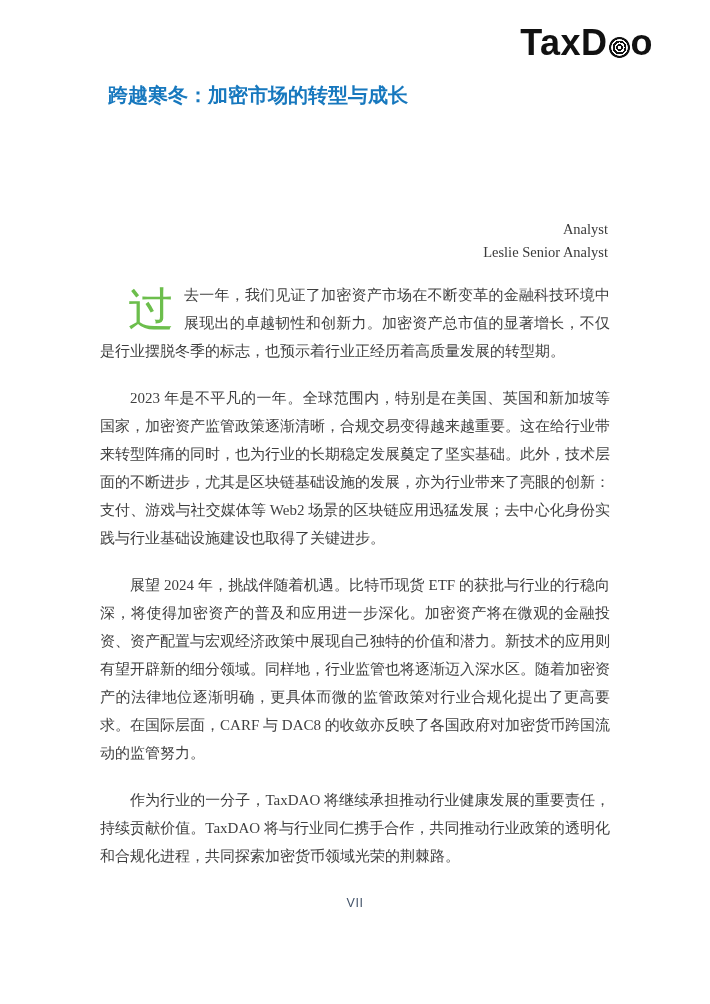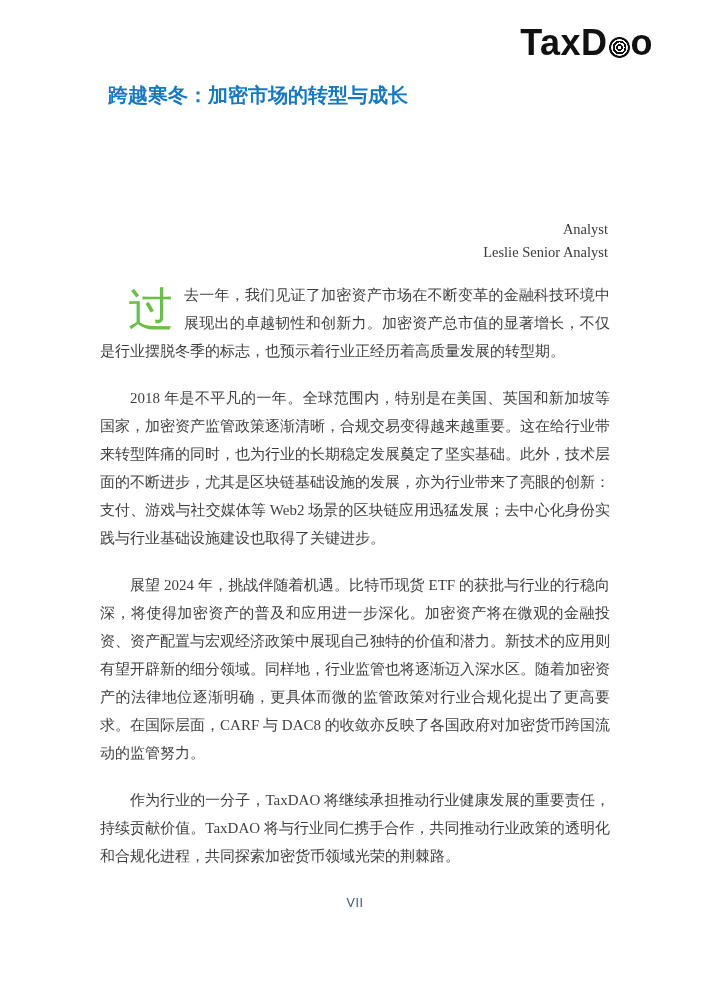--- a/index.html
+++ b/index.html
@@ -125,20 +125,20 @@
 
   <div class="byline">
     <div>Analyst</div>
     <div>Leslie Senior Analyst</div>
   </div>
 
   <div class="content">
     <p>
       <span class="dropcap">过</span><span>去一年，我们见证了加密资产市场在不断变革的金融科技环境中展现出的卓越韧性和创新力。加密资产总市值的显著增长，不仅是行业摆脱冬季的标志，也预示着行业正经历着高质量发展的转型期。</span>
     </p>
-    <p class="indent">2018 年是不平凡的一年。全球范围内，特别是在美国、英国和新加坡等国家，加密资产监管政策逐渐清晰，合规交易变得越来越重要。这在给行业带来转型阵痛的同时，也为行业的长期稳定发展奠定了坚实基础。此外，技术层面的不断进步，尤其是区块链基础设施的发展，亦为行业带来了亮眼的创新：支付、游戏与社交媒体等 Web2 场景的区块链应用迅猛发展；去中心化身份实践与行业基础设施建设也取得了关键进步。</p>
+    <p class="indent">2023 年是不平凡的一年。全球范围内，特别是在美国、英国和新加坡等国家，加密资产监管政策逐渐清晰，合规交易变得越来越重要。这在给行业带来转型阵痛的同时，也为行业的长期稳定发展奠定了坚实基础。此外，技术层面的不断进步，尤其是区块链基础设施的发展，亦为行业带来了亮眼的创新：支付、游戏与社交媒体等 Web2 场景的区块链应用迅猛发展；去中心化身份实践与行业基础设施建设也取得了关键进步。</p>
     <p class="indent">展望 2024 年，挑战伴随着机遇。比特币现货 ETF 的获批与行业的行稳向深，将使得加密资产的普及和应用进一步深化。加密资产将在微观的金融投资、资产配置与宏观经济政策中展现自己独特的价值和潜力。新技术的应用则有望开辟新的细分领域。同样地，行业监管也将逐渐迈入深水区。随着加密资产的法律地位逐渐明确，更具体而微的监管政策对行业合规化提出了更高要求。在国际层面，CARF 与 DAC8 的收敛亦反映了各国政府对加密货币跨国流动的监管努力。</p>
     <p class="indent">作为行业的一分子，TaxDAO 将继续承担推动行业健康发展的重要责任，持续贡献价值。TaxDAO 将与行业同仁携手合作，共同推动行业政策的透明化和合规化进程，共同探索加密货币领域光荣的荆棘路。</p>
   </div>
 
   <div class="footer">VII</div>
 
 </div>
 
 </body></html>

